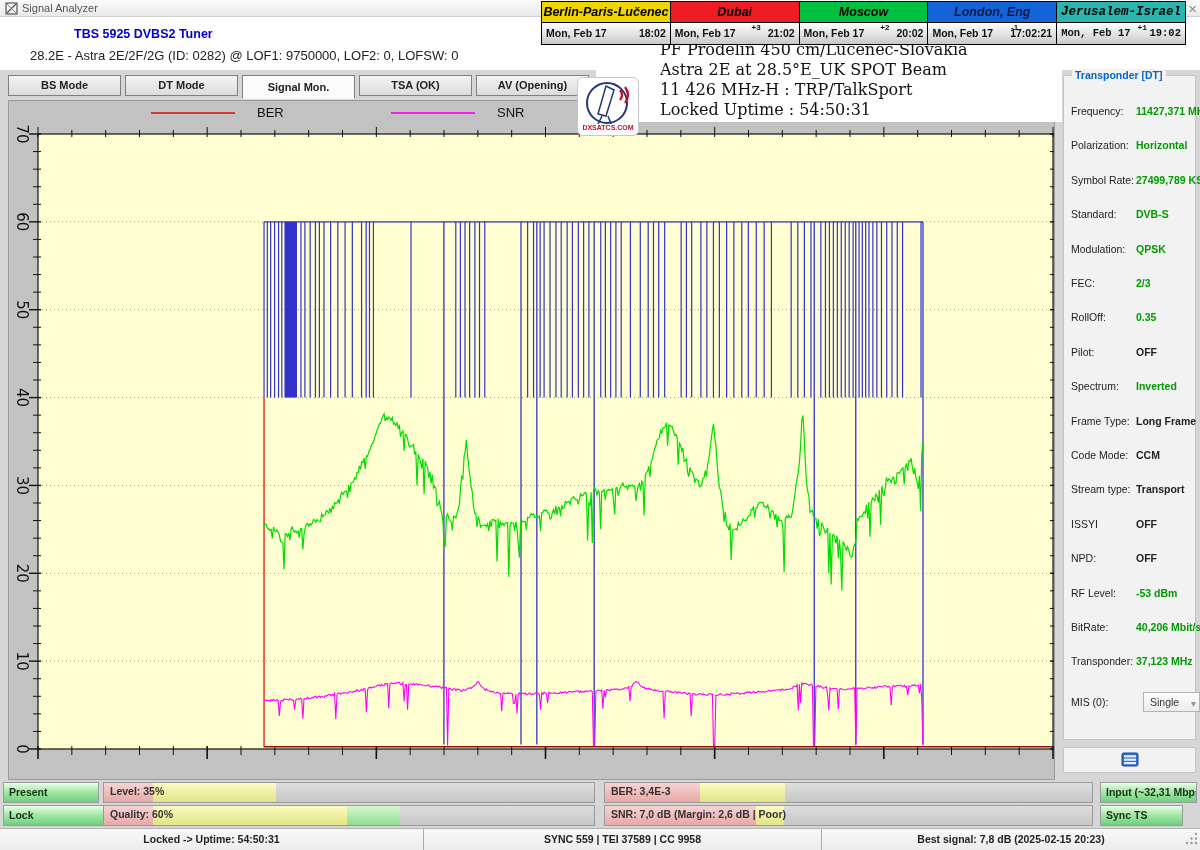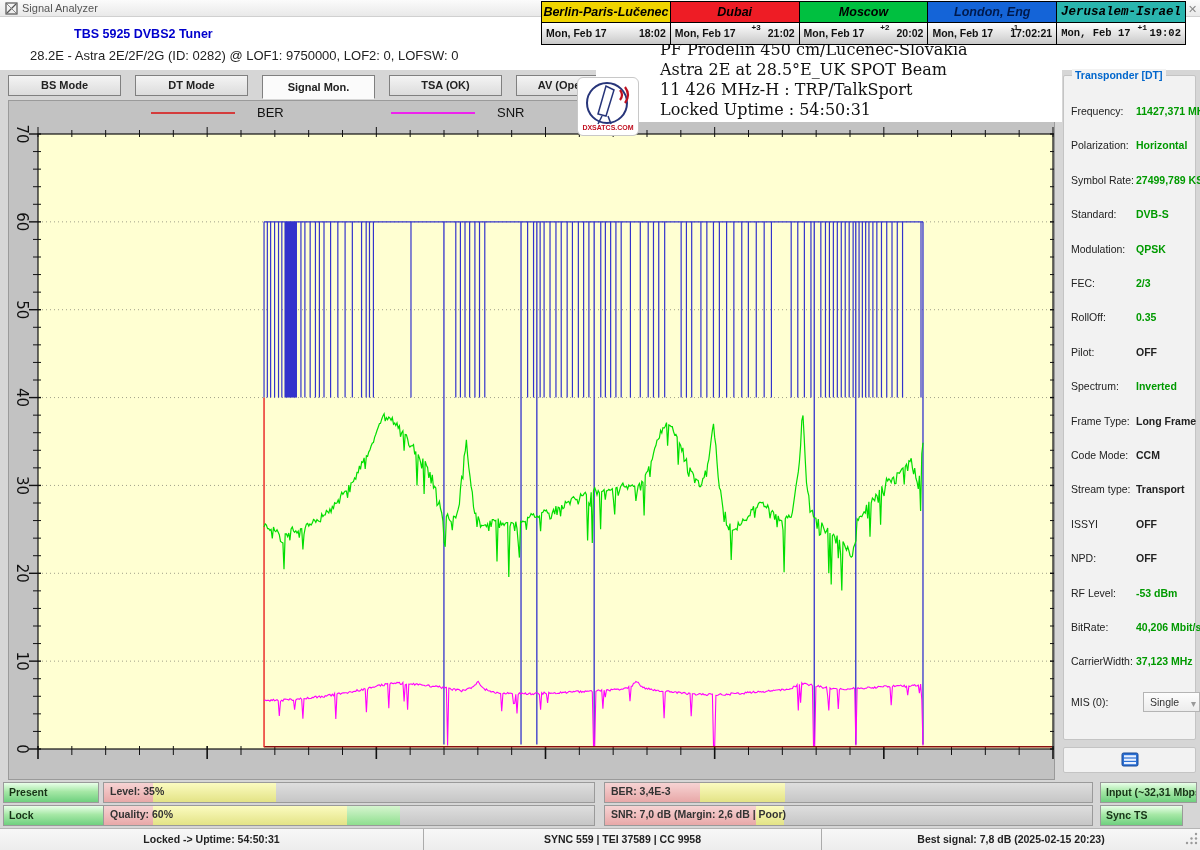--- a/index.html
+++ b/index.html
@@ -29,21 +29,21 @@
   .clock-off { position:absolute; right:38px; top:0px; font-size:8px; font-weight:bold; color:#111; }
   .clock-time { position:absolute; right:4px; top:4px; font-size:10.5px; font-weight:bold; color:#111; }
 
   
   .info-block { position:absolute; left:596px; top:40px; width:466px; height:82px; background:#ffffff;
     z-index:5; font-family:"DejaVu Serif", serif; font-size:16px; color:#111; line-height:20px; padding-left:64px; }
   .logo { position:absolute; left:577px; top:77px; width:62px; height:59px; z-index:6;
     background:#ffffff; border:1px solid #c8c8c8; border-radius:6px; }
 
   
-  .tabs { position:absolute; left:8px; top:75px; height:22px; display:flex; gap:14px; z-index:3; }
+  .tabs { position:absolute; left:8px; top:75px; height:22px; display:flex; gap:4px; z-index:3; }
   .tab { width:113px; height:21px; background:linear-gradient(#f4f4f4,#dcdcdc); border:1px solid #808080;
     font-size:11px; font-weight:bold; color:#222; text-align:center; line-height:19px; }
   .tab.active { background:#fbfbfb; height:24px; line-height:22px; border-bottom-color:#fbfbfb; }
 
   
   .chart-box { position:absolute; left:8px; top:100px; width:1047px; height:680px;
     background:#c2c2c2; border:1px solid #9a9a9a; z-index:2; }
   .legend { position:absolute; left:0; top:4px; width:1040px; height:18px; z-index:3; }
   .legend-item { position:absolute; top:0; display:flex; align-items:center; }
   .legend-line { width:84px; height:2px; margin-right:22px; }
@@ -474,21 +474,21 @@
     <div class="tp-row" style="top: 407.4px;"><span>Stream type:</span>
     <span class="val dark">Transport</span></div>
     <div class="tp-row" style="top: 441.8px;"><span>ISSYI</span>
     <span class="val dark">OFF</span></div>
     <div class="tp-row" style="top: 476.2px;"><span>NPD:</span>
     <span class="val dark">OFF</span></div>
     <div class="tp-row" style="top: 510.6px;"><span>RF Level:</span>
     <span class="val green">-53 dBm</span></div>
     <div class="tp-row" style="top: 545px;"><span>BitRate:</span>
     <span class="val green">40,206 Mbit/s</span></div>
-    <div class="tp-row" style="top: 579.4px;"><span>CarrierWidth:</span>
+    <div class="tp-row" style="top: 579.4px;"><span>Transponder:</span>
     <span class="val green">37,123 MHz</span></div>
     <div class="tp-row" style="top: 619.8px;"><span>MIS (0):</span>
   <span class="mis-select">Single
   <span class="mis-chev">▾</span></span></div>
   </div>
 <div class="panel-footer-btn">
   <svg width="18" height="15" viewBox="0 0 18 15">
     <rect x="1" y="1" width="16" height="13" rx="1.5" fill="#2a6fd4" stroke="#1b4a95"></rect>
     <rect x="3" y="3.2" width="12" height="2.2" fill="#e8f0ff"></rect>
     <rect x="3" y="6.6" width="12" height="2.2" fill="#e8f0ff"></rect>

